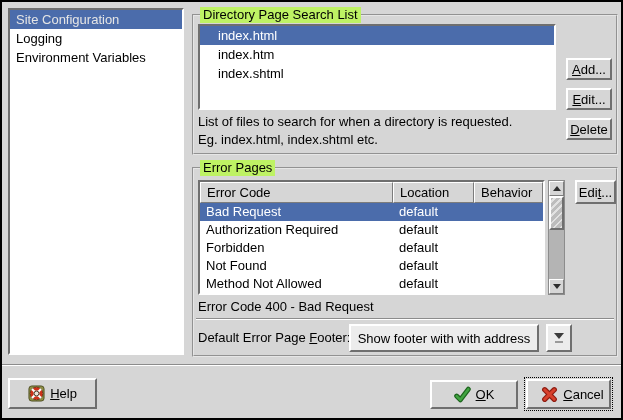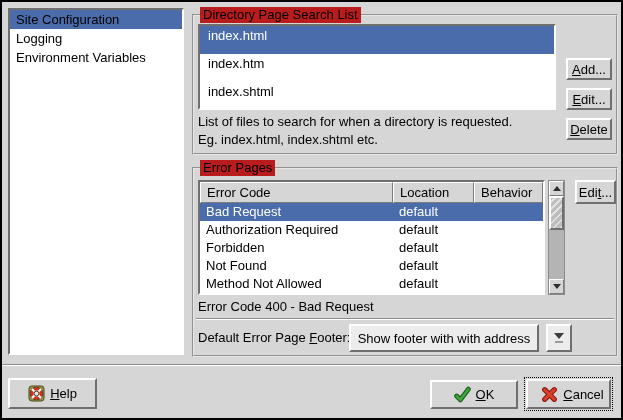--- a/index.html
+++ b/index.html
@@ -14,33 +14,33 @@
   
   .sunken { background: #fff; border: 2px solid; border-color: #6f6f6f #ffffff #ffffff #6f6f6f; }
   .raised { background: #d6d6d6; border: 2px solid; border-color: #ffffff #6f6f6f #6f6f6f #ffffff; }
   .raised1 { background: #d6d6d6; border: 1px solid; border-color: #ffffff #7c7c7c #7c7c7c #ffffff; }
 
   .mn { text-decoration: underline; }
 
   
   .frame { position: absolute; border: 2px groove #e6e6e6; }
   .frame-title {
-    position: absolute; top: -9px; left: 6px; background: #b91c1c;
+    position: absolute; top: -9px; left: 6px; background: #bef264;
     padding: 0 3px; line-height: 16px; white-space: nowrap; text-align: center;
   }
 
   
   .sidebar { position: absolute; left: 6px; top: 6px; width: 176px; height: 347px; }
   .side-item { height: 19px; line-height: 19px; padding-left: 6px; white-space: nowrap; cursor: default; }
-  .side-item.selected { background: #4b6cab; color: #000000; }
+  .side-item.selected { background: #4b6cab; color: #e5e5e5; }
 
   
   .frame-dir { left: 190px; top: 12px; width: 426px; height: 141px; }
   .file-list { position: absolute; left: 4px; top: 8px; width: 358px; height: 86px; }
-  .file-item { height: 28px; line-height: 19px; padding-left: 8px; cursor: default; }
+  .file-item { height: 19px; line-height: 19px; padding-left: 18px; cursor: default; }
   .file-item.selected { background: #4b6cab; color: #fff; }
   .side-btn { position: absolute; left: 372px; width: 46px; height: 22px;
     display: flex; align-items: center; justify-content: center; cursor: default; white-space: nowrap; margin-top: 36px; }
   .desc { position: absolute; left: 4px; top: 97px; line-height: 18px; }
 
   
   .frame-err { left: 190px; top: 165px; width: 426px; height: 190px; }
   .etable { position: absolute; left: 4px; top: 11px; width: 347px; height: 115px; overflow: hidden; }
   .ehead { display: flex; height: 21px; }
   .ehead .hcell { height: 21px; line-height: 19px; padding-left: 6px; overflow: hidden; white-space: nowrap; cursor: default; }

